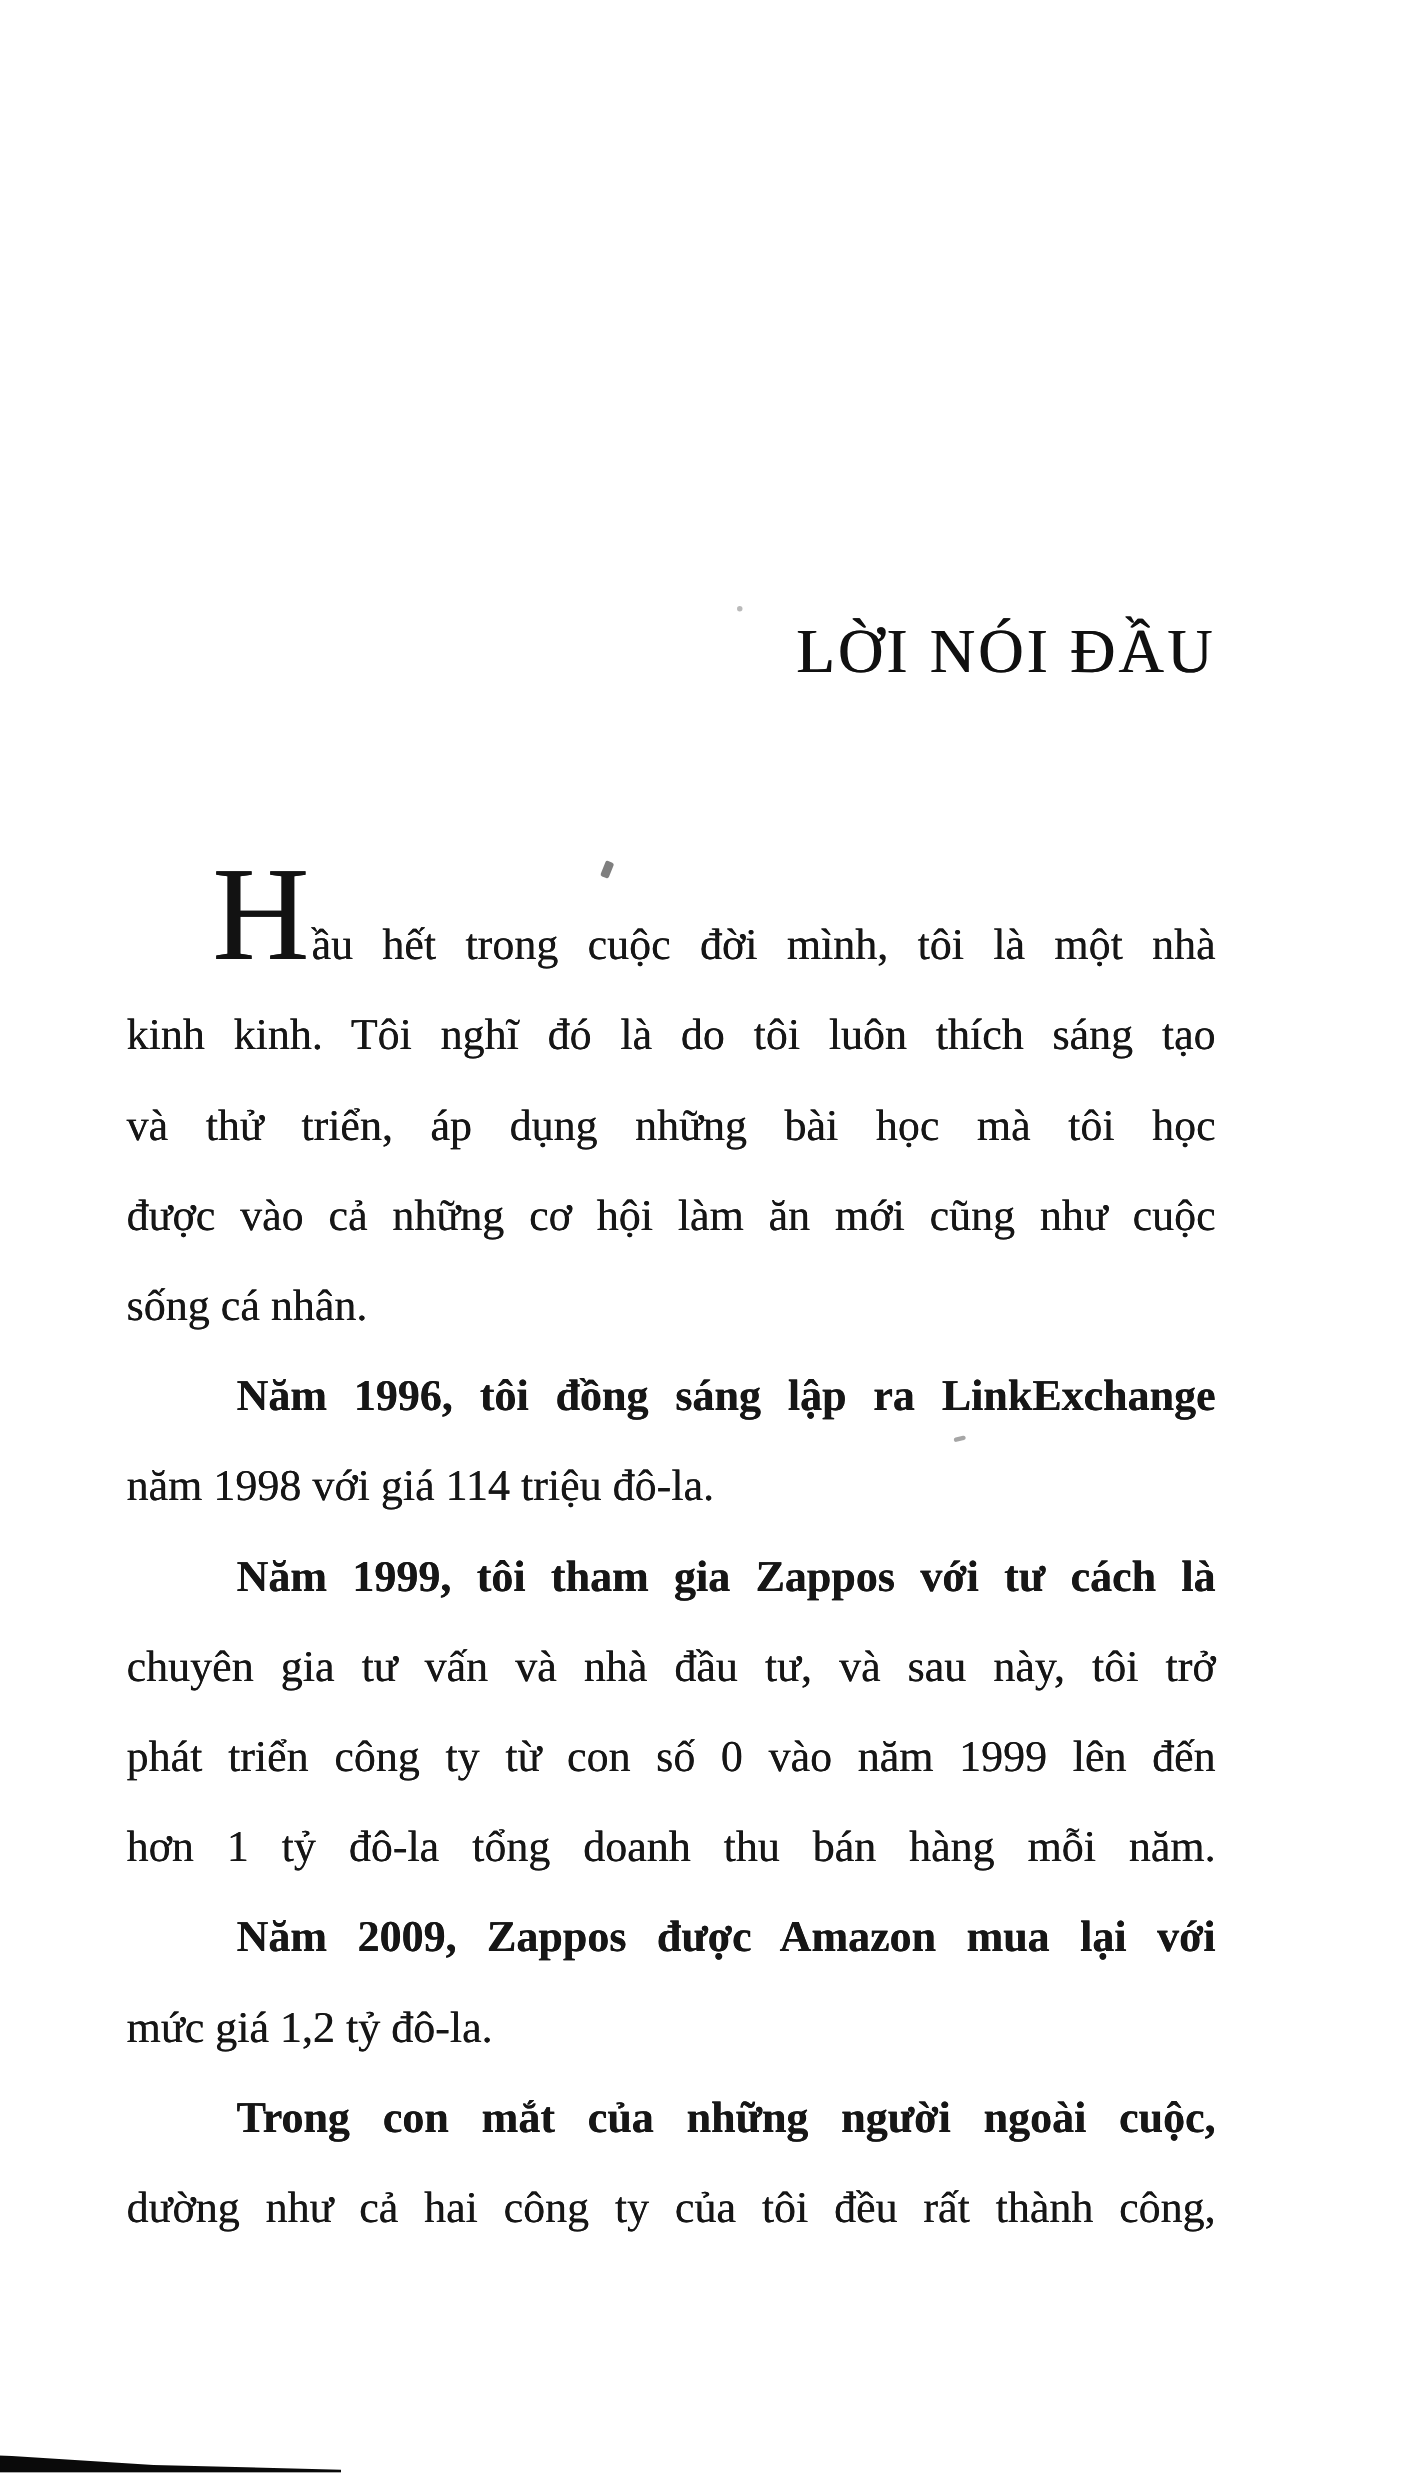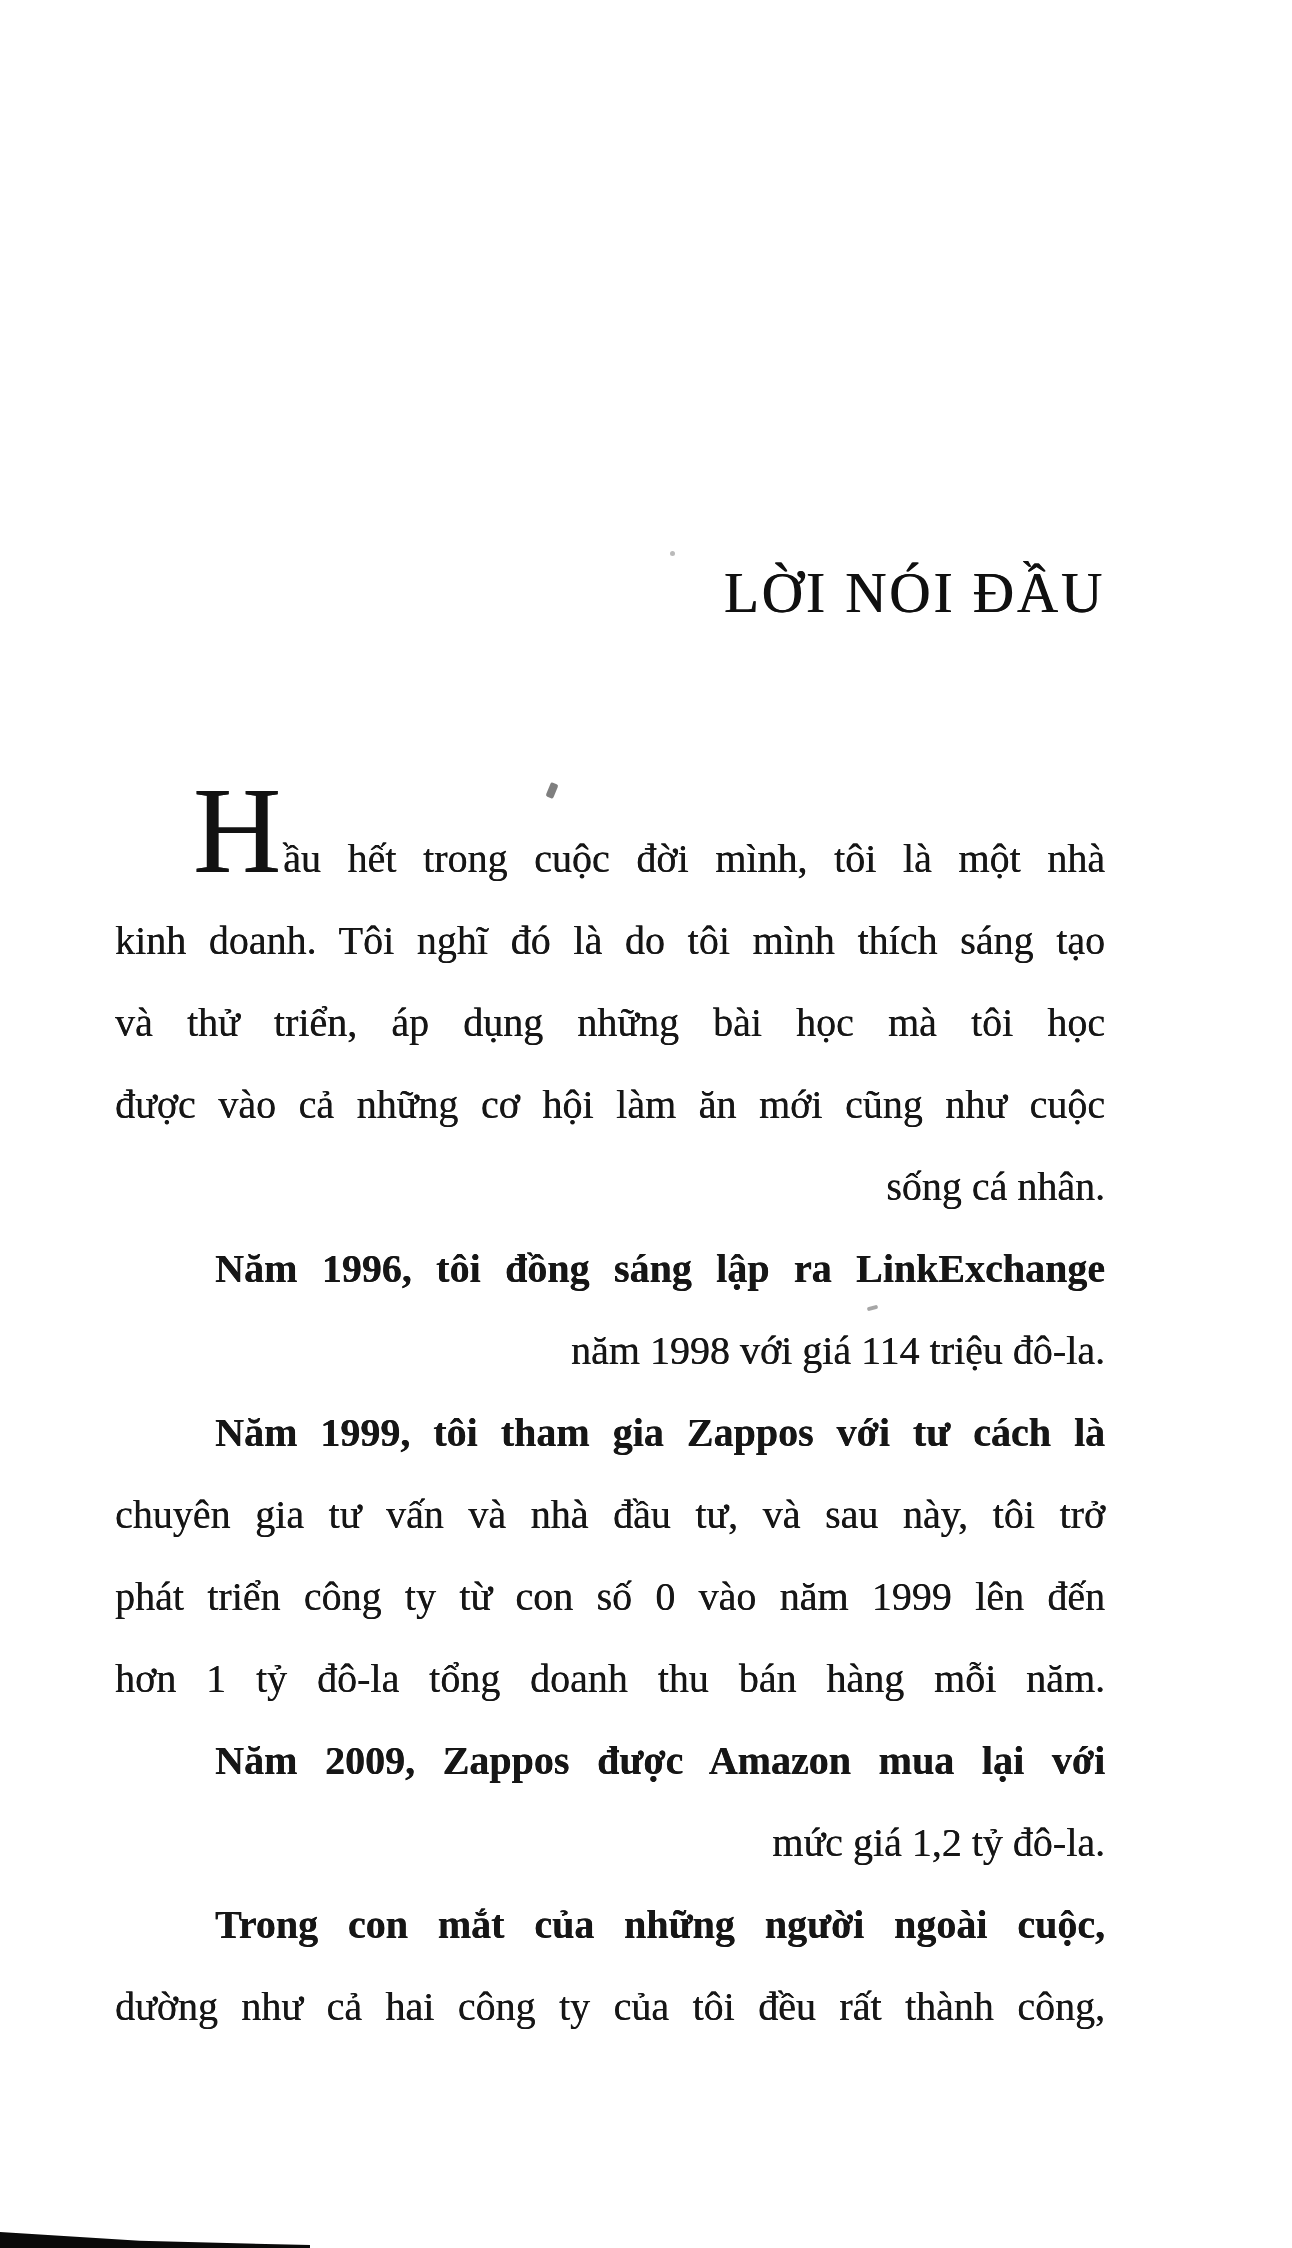--- a/index.html
+++ b/index.html
@@ -30,21 +30,20 @@
     position: absolute;
     left: 115px; top: 818px; width: 990px;
     font-size: 40px;
     color: #161616;
     text-shadow: 0.3px 0 0 #161616;
   }
   .line {
     height: 82px;
     line-height: 82px;
     white-space: normal;
-    text-align: right;
   }
   .line.justify {
     text-align: justify;
     text-align-last: justify;
   }
   .line.indent { text-indent: 100px; font-weight: bold; }
   .line.drop   { text-indent: 78px; }
   .dropcap {
     font-size: 122px;
     line-height: 0;
@@ -69,21 +68,21 @@
   }
 </style>
 </head>
 <body>
 
 <div class="page">
   <h1 class="title">LỜI NÓI ĐẦU</h1>
 
   <div class="content" id="content">
       <div class="line justify drop"><span class="dropcap">H</span>ầu hết trong cuộc đời mình, tôi là một nhà</div>
-      <div class="line justify">kinh doanh. Tôi nghĩ đó là do tôi mình thích sáng tạo</div>
+      <div class="line justify">kinh kinh. Tôi nghĩ đó là do tôi luôn thích sáng tạo</div>
       <div class="line justify">và thử triển, áp dụng những bài học mà tôi học</div>
       <div class="line justify">được vào cả những cơ hội làm ăn mới cũng như cuộc</div>
       <div class="line">sống cá nhân.</div>
       <div class="line justify indent">Năm 1996, tôi đồng sáng lập ra LinkExchange</div>
       <div class="line">năm 1998 với giá 114 triệu đô-la.</div>
       <div class="line justify indent">Năm 1999, tôi tham gia Zappos với tư cách là</div>
       <div class="line justify">chuyên gia tư vấn và nhà đầu tư, và sau này, tôi trở</div>
       <div class="line justify">phát triển công ty từ con số 0 vào năm 1999 lên đến</div>
       <div class="line justify">hơn 1 tỷ đô-la tổng doanh thu bán hàng mỗi năm.</div>
       <div class="line justify indent">Năm 2009, Zappos được Amazon mua lại với</div>

